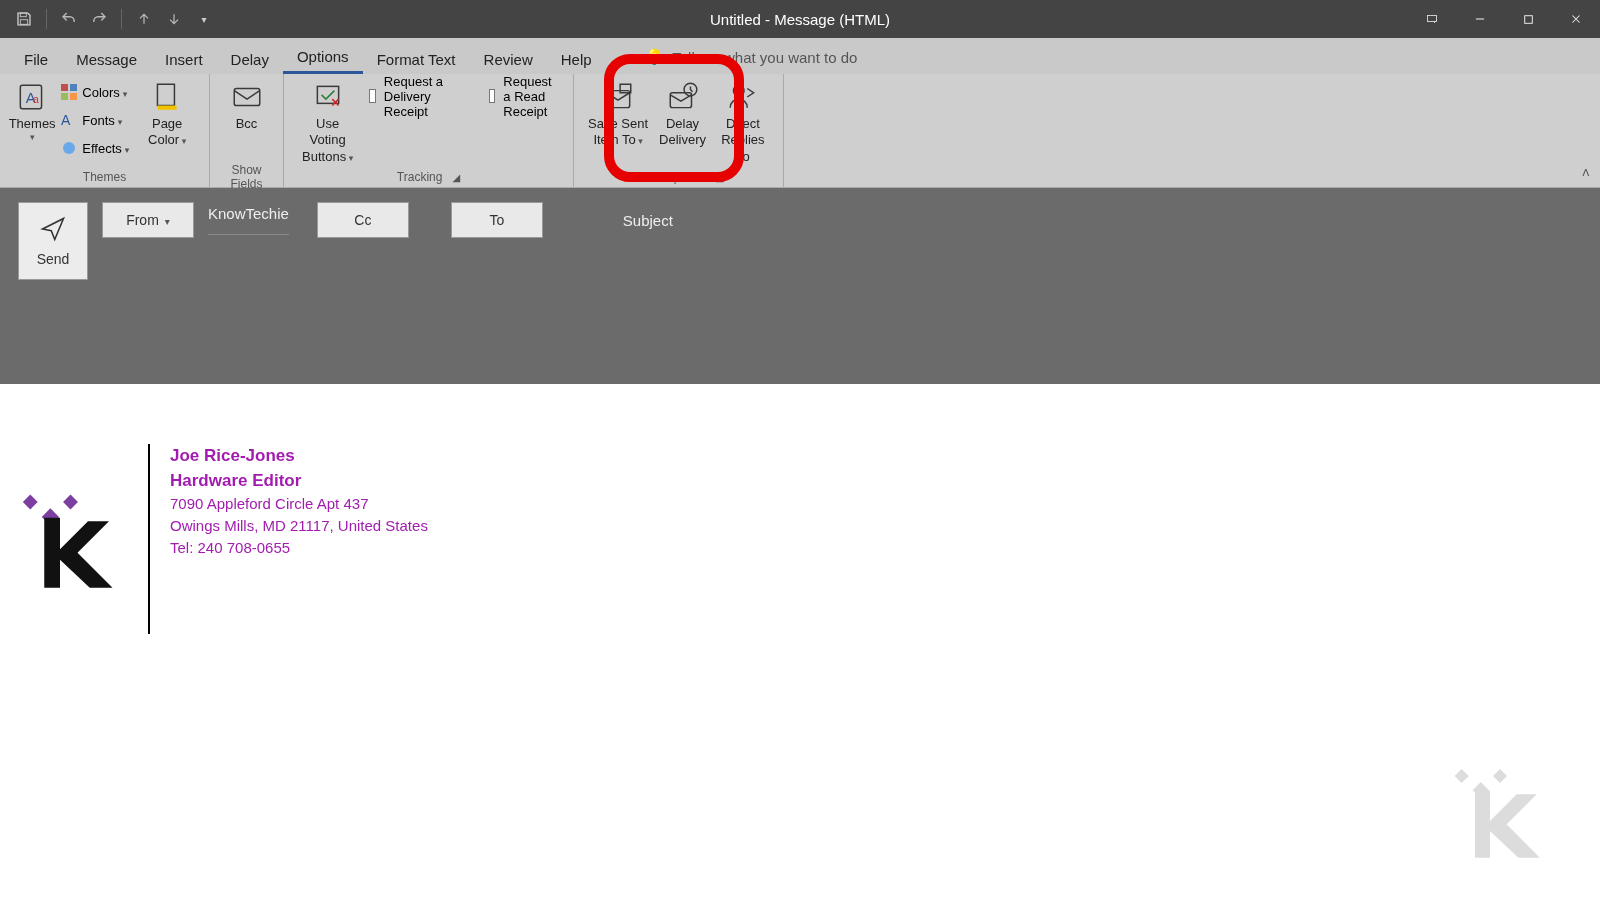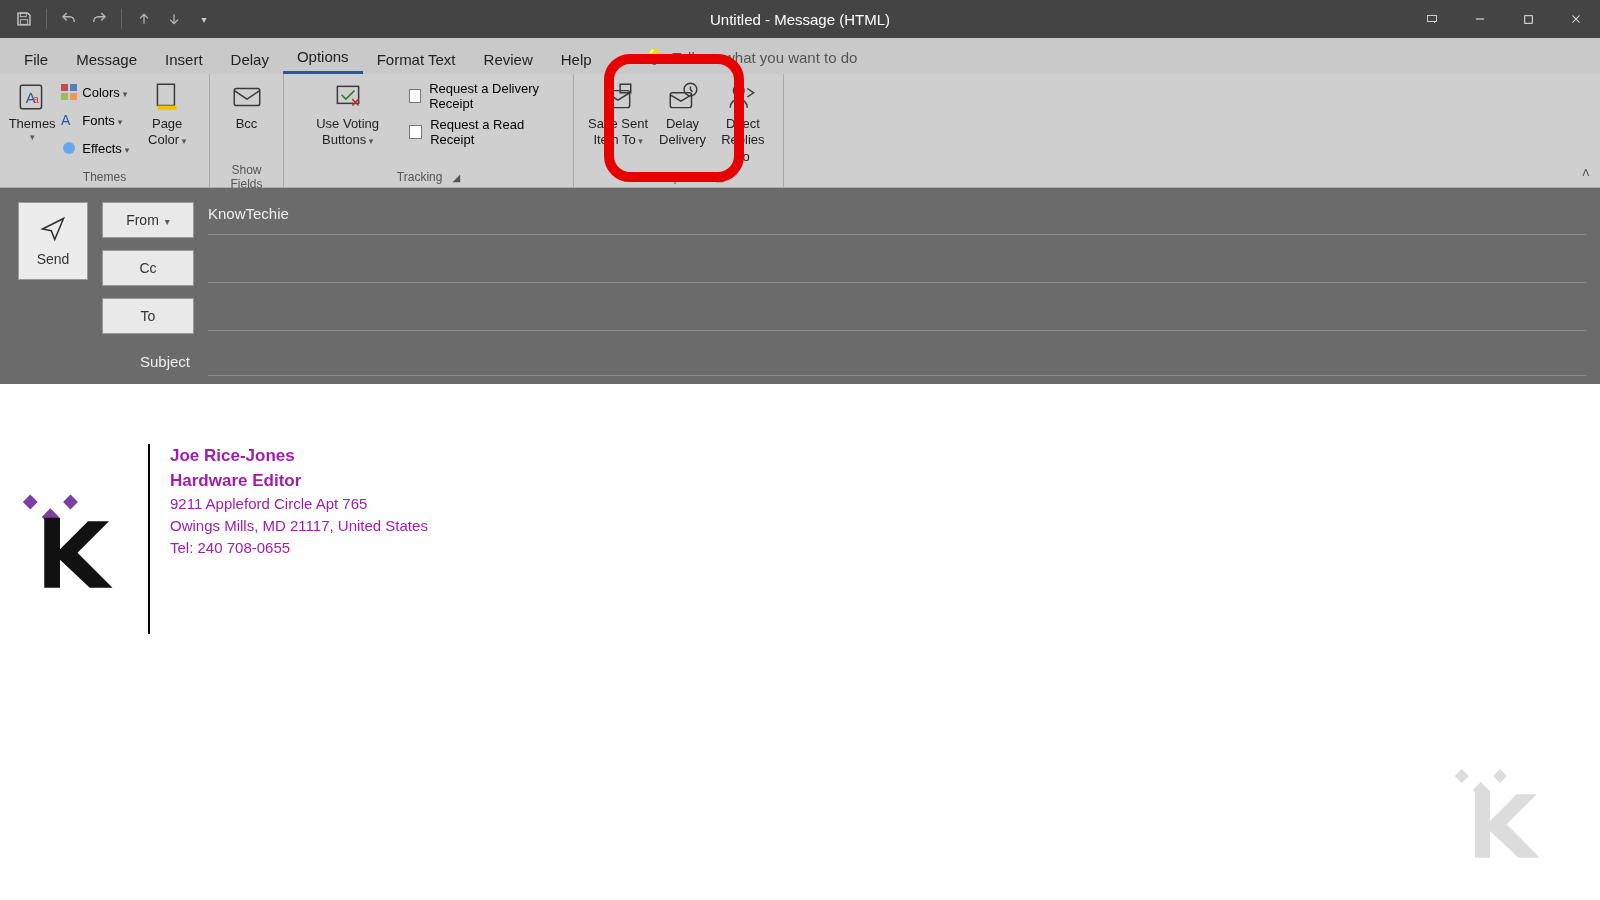--- a/index.html
+++ b/index.html
@@ -89,21 +89,21 @@
   .headerarea {
     background: #6b6b6b;
     padding: 14px 14px 14px 18px;
     display: flex;
     gap: 14px;
     align-items: flex-start;
   }
   .sendbtn {
     width: 70px; height: 78px; background:#ececec; border:1px solid #999; display:flex; flex-direction:column; align-items:center; justify-content:center; gap:8px; color:#333; font-size:14px;
   }
-  .fieldcol { flex:1; display:flex; flex-direction:column; gap:12px; }
+  .fieldcol { flex:1; display:flex; flex-direction:row; gap:28px; }
   .fieldrow { display:flex; align-items:center; gap:14px; }
   .hdrbtn { width:92px; height:36px; background:#e9e9e9; border:1px solid #999; display:flex; align-items:center; justify-content:center; font-size:14px; color:#333; }
   .hdrbtn.from { width:92px; }
   .hdrbtn .dd::after { content:" ▾"; font-size:10px; color:#555; margin-left:6px;}
   .fieldval { flex:1; color:#eee; font-size:15px; border-bottom:1px solid #8a8a8a; height:30px; display:flex; align-items:flex-end; padding-bottom:12px;}
   .subjectlabel { width:92px; text-align:right; color:#eee; font-size:15px; padding-right:4px;}
 
   
   .bodyarea { position: relative; background:#fff; height: calc(900px - 38px - 36px - 114px - 196px); padding: 60px 30px 30px 18px; }
   .sigwrap { display:flex; align-items:flex-start; gap:20px; }
@@ -276,21 +276,21 @@
       <div class="bigbtn">
         <div class="ico">
           <svg viewBox="0 0 32 32">
               <rect x="6" y="6" width="20" height="16"></rect>
               <path d="M10 14l4 4 8-8" stroke="#2e7d32"></path>
               <path d="M20 18l6 6M26 18l-6 6" stroke="#c62828"></path>
             </svg>
         </div>
         <span><span>Use Voting Buttons</span><span style="font-size:9px;color:#555;"> ▾</span></span>
       </div>
-      <div style="display:flex;flex-direction:column;justify-content:center;">
+      <div style="display:flex;flex-direction:row;justify-content:center;gap:33px;">
         <div class="chkrow">
           <div class="chkbox"></div>
           <span>Request a Delivery Receipt</span>
         </div>
         <div class="chkrow">
           <div class="chkbox"></div>
           <span>Request a Read Receipt</span>
         </div>
       </div>
     </div>
@@ -386,21 +386,21 @@
         <rect x="8" y="6" width="12" height="12" fill="#7b3fa0" transform="rotate(45 14 12)"></rect>
         <rect x="30" y="22" width="14" height="14" fill="#7b3fa0" transform="rotate(45 37 29)"></rect>
         <rect x="54" y="6" width="12" height="12" fill="#7b3fa0" transform="rotate(45 60 12)"></rect>
         <path d="M30 30 V110 H48 V78 L82 110 H108 L68 70 L104 34 H80 L48 66 V30 Z" fill="#111"></path>
       </svg>
     </div>
     <div class="vrule"></div>
     <div class="sigtext">
       <div class="name">Joe Rice-Jones</div>
       <div class="title">Hardware Editor</div>
-      <div>9211 Appleford Circle Apt 765</div>
+      <div>7090 Appleford Circle Apt 437</div>
       <div>Owings Mills, MD 21117, United States</div>
       <div>Tel: 240 708-0655</div>
     </div>
   </div>
 
   <div class="watermark">
     <svg viewBox="0 0 120 120">
       <rect x="8" y="6" width="12" height="12" fill="#555" transform="rotate(45 14 12)"></rect>
       <rect x="30" y="22" width="14" height="14" fill="#555" transform="rotate(45 37 29)"></rect>
       <rect x="54" y="6" width="12" height="12" fill="#555" transform="rotate(45 60 12)"></rect>

